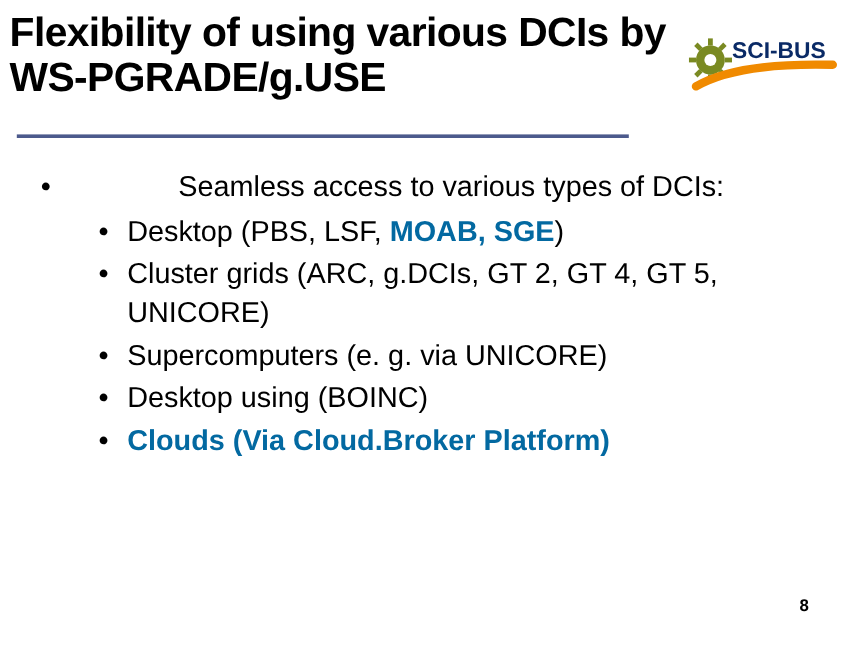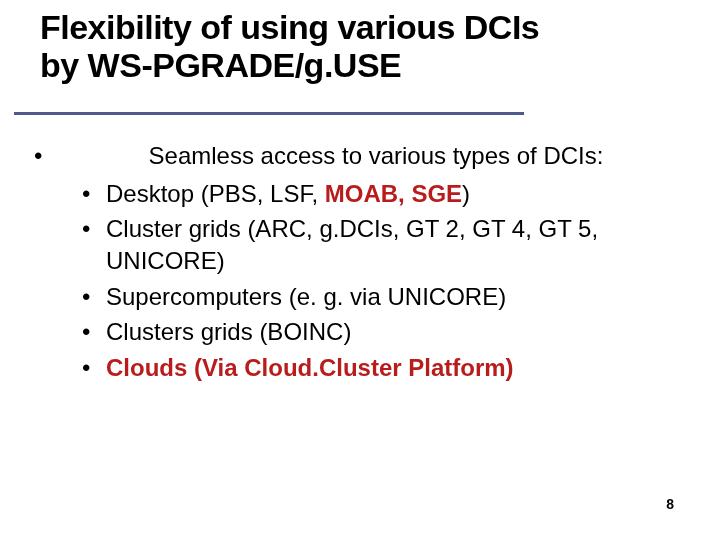--- a/index.html
+++ b/index.html
@@ -20,21 +20,20 @@
   }
   .title {
     position: absolute;
     top: 8px;
     left: 8px;
     right: 150px;
     font-weight: 700;
     font-size: 34px;
     line-height: 1.12;
     letter-spacing: -0.5px;
-    margin-left: 32px;
   }
   .underline {
     position: absolute;
     top: 112px;
     left: 14px;
     width: 510px;
     height: 3px;
     background: #4c5a8c;
   }
   .logo {
@@ -69,38 +68,61 @@
     display: flex;
     margin-bottom: 4px;
   }
   .sub-mark {
     width: 24px;
     flex: 0 0 24px;
     text-align: left;
     font-size: 24px;
   }
   .sub-text { flex: 1; }
-  .red { color: #b91c1c; font-weight: 700; }
+  .red { color: #0369a1; font-weight: 700; }
   .pagenum {
     position: absolute;
     bottom: 28px;
     right: 46px;
     font-size: 14px;
     font-weight: 700;
     font-family: Verdana, sans-serif;
   }
 </style>
 </head>
 <body>
 
 <div class="slide">
 
   <div class="title">Flexibility of using various DCIs by WS-PGRADE/g.USE</div>
   <div class="underline"></div>
 
+  <div class="logo">
+    <svg viewBox="0 0 130 62">
+
+      <g transform="translate(18,28)">
+        <circle cx="0" cy="0" r="12" fill="#7a8a22"></circle>
+        <circle cx="0" cy="0" r="5" fill="#fff"></circle>
+        <g fill="#7a8a22">
+          <rect x="-2" y="-18" width="4" height="6"></rect>
+          <rect x="-2" y="12" width="4" height="6"></rect>
+          <rect x="-18" y="-2" width="6" height="4"></rect>
+          <rect x="12" y="-2" width="6" height="4"></rect>
+          <rect x="8" y="-14" width="4" height="6" transform="rotate(45 10 -11)"></rect>
+          <rect x="-12" y="8" width="4" height="6" transform="rotate(45 -10 11)"></rect>
+          <rect x="-12" y="-14" width="4" height="6" transform="rotate(-45 -10 -11)"></rect>
+          <rect x="8" y="8" width="4" height="6" transform="rotate(-45 10 11)"></rect>
+        </g>
+      </g>
+
+      <path d="M6 50 Q 40 30 120 32" stroke="#f08a00" stroke-width="7" fill="none" stroke-linecap="round"></path>
+
+      <text x="36" y="26" font-family="Arial Black, Arial, sans-serif" font-weight="900" font-size="19" fill="#0a2a66">SCI-BUS</text>
+    </svg>
+  </div>
 
   <div class="bullets">
     <div class="l1">
       <div class="l1-mark">•</div>
       <div class="l1-text">Seamless access to various types of DCIs:</div>
     </div>
 
     <div class="sub">
       <div class="sub-mark">•</div>
       <div class="sub-text">
@@ -118,26 +140,26 @@
     <div class="sub">
       <div class="sub-mark">•</div>
       <div class="sub-text">
         <span>Supercomputers (e. g. via UNICORE)</span>
       </div>
     </div>
 
     <div class="sub">
       <div class="sub-mark">•</div>
       <div class="sub-text">
-        <span>Clusters grids (BOINC)</span>
+        <span>Desktop using (BOINC)</span>
       </div>
     </div>
 
     <div class="sub">
       <div class="sub-mark">•</div>
       <div class="sub-text">
-        <span class="red">Clouds (Via Cloud.Cluster Platform)</span>
+        <span class="red">Clouds (Via Cloud.Broker Platform)</span>
       </div>
     </div>
   </div>
 
   <div class="pagenum">8</div>
 </div>
 
 </body></html>

